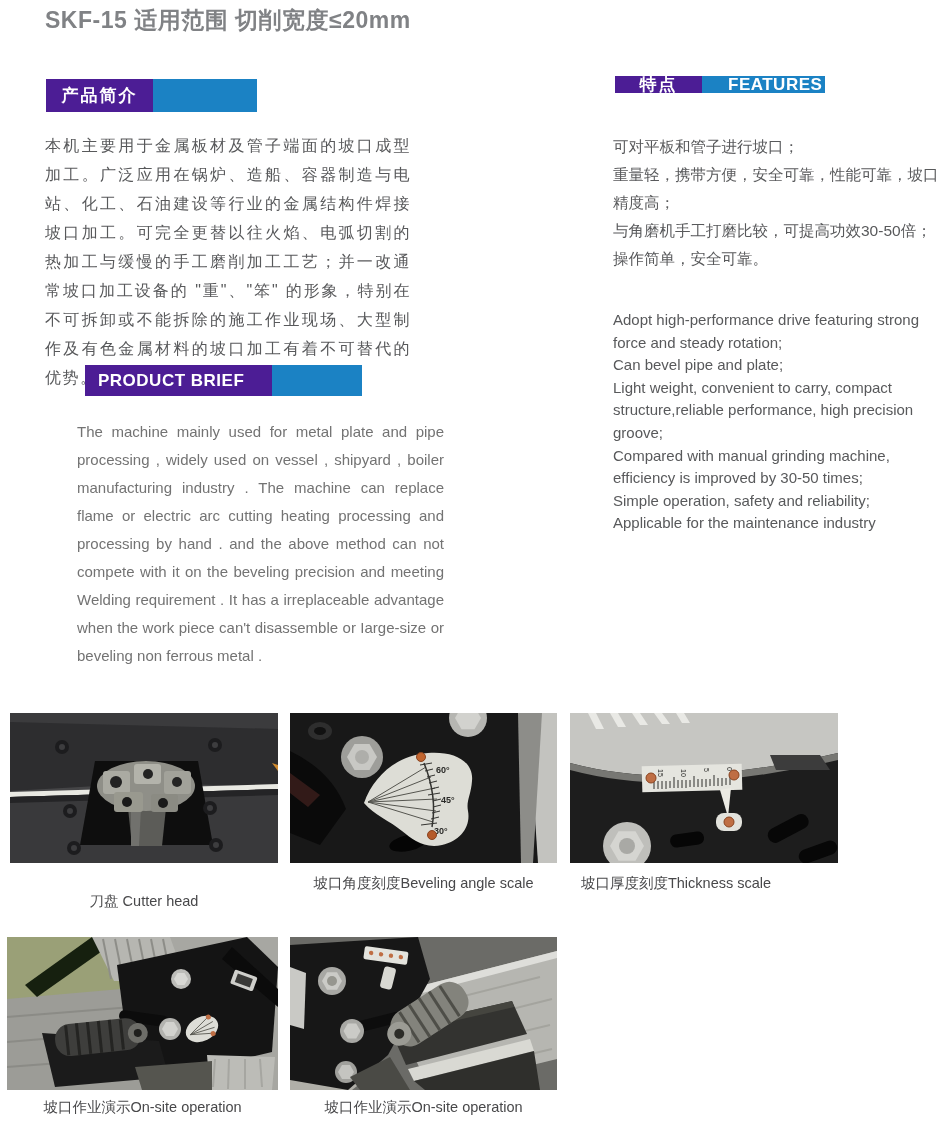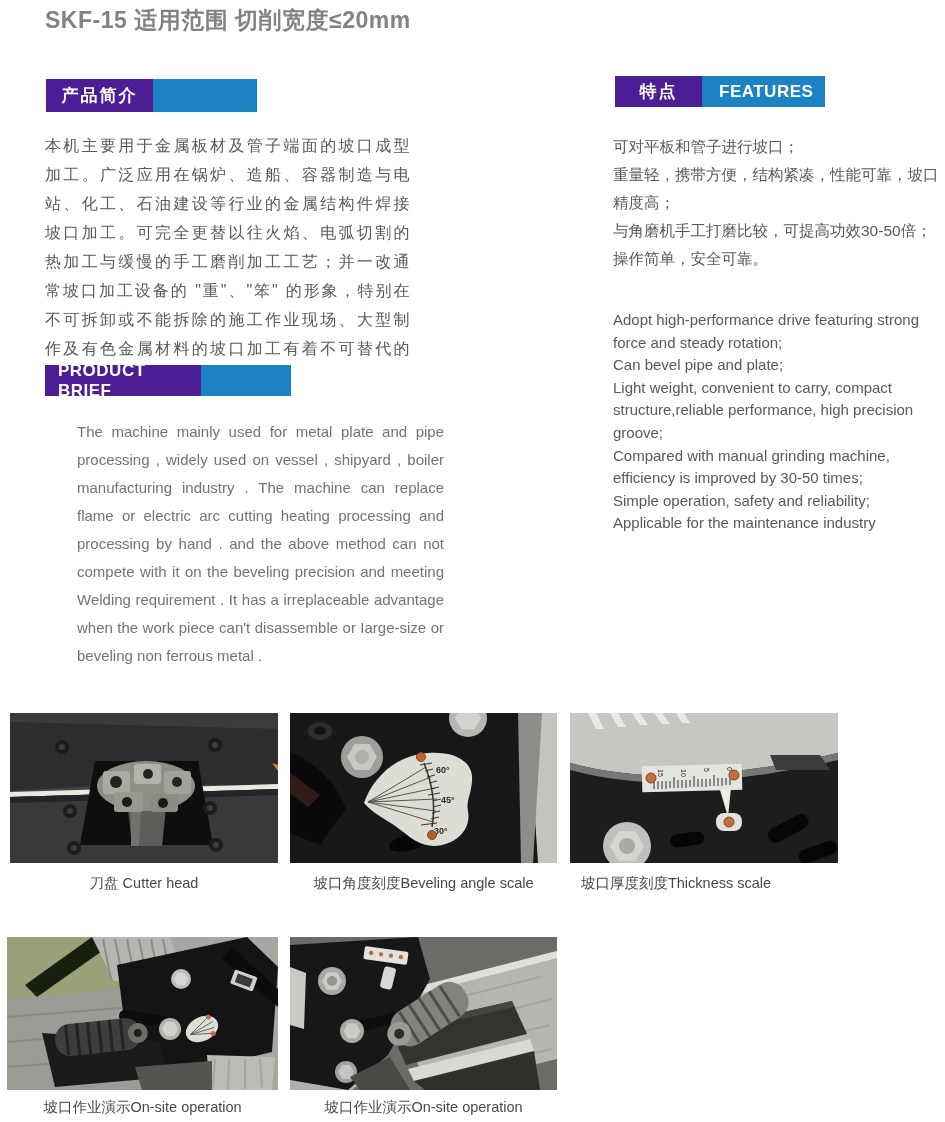--- a/index.html
+++ b/index.html
@@ -33,34 +33,34 @@
   <div class="page-title">SKF-15 适用范围 切削宽度≤20mm</div>
 
   <div class="hbar" style="left:46px;top:79px;height:33px;">
     <div class="blk center" style="width:107px;letter-spacing:2px;">产品简介</div>
     <div class="blu" style="width:104px;"></div>
   </div>
 
   <div class="cn-par">本机主要用于金属板材及管子端面的坡口成型加工。广泛应用在锅炉、造船、容器制造与电站、化工、石油建设等行业的金属结构件焊接坡口加工。可完全更替以往火焰、电弧切割的热加工与缓慢的手工磨削加工工艺；并一改通常坡口加工设备的 "重"、"笨" 的形象，特别在不可拆卸或不能拆除的施工作业现场、大型制作及有色金属材料的坡口加工有着不可替代的优势。</div>
 
   <div class="hbar" style="left:45px;top:365px;height:31px;">
-    <div class="blk" style="width:156px;padding-left:13px;box-sizing:border-box;letter-spacing:0.5px;">PRODUCT BRIEF</div>
+    <div class="blk" style="width:187px;padding-left:13px;box-sizing:border-box;letter-spacing:0.5px;margin-left:40px;">PRODUCT BRIEF</div>
     <div class="blu" style="width:90px;"></div>
   </div>
 
   <div class="en-par">The machine mainly used for metal plate and pipe processing , widely used on vessel , shipyard , boiler manufacturing industry . The machine can replace flame or electric arc cutting heating processing and processing by hand . and the above method can not compete with it on the beveling precision and meeting Welding requirement . It has a irreplaceable advantage when the work piece can't disassemble or Iarge-size or beveling non ferrous metal .</div>
 
-  <div class="hbar" style="left:615px;top:76px;height:31px;">
+  <div class="hbar" style="left:615px;top:76px;height:17px;">
     <div class="blk center" style="width:87px;letter-spacing:2px;">特点</div>
-    <div class="blu" style="width:123px;padding-left:17px;box-sizing:border-box;letter-spacing:0.5px;">FEATURES</div>
+    <div class="blu" style="width:123px;padding-left:26px;box-sizing:border-box;letter-spacing:0.5px;">FEATURES</div>
   </div>
 
   <div class="feat-cn">
     <div>可对平板和管子进行坡口；</div>
-    <div>重量轻，携带方便，结构紧凑，性能可靠，坡口精度高；</div>
+    <div>重量轻，携带方便，安全可靠，性能可靠，坡口精度高；</div>
     <div>与角磨机手工打磨比较，可提高功效30-50倍；</div>
     <div>操作简单，安全可靠。</div>
   </div>
 
   <div class="feat-en">
     <div>Adopt high-performance drive featuring strong force and steady rotation;</div>
     <div>Can bevel pipe and plate;</div>
     <div>Light weight, convenient to carry, compact structure,reliable performance, high precision groove;</div>
     <div>Compared with manual grinding machine, efficiency is improved by 30-50 times;</div>
     <div>Simple operation, safety and reliability;</div>
@@ -203,21 +203,21 @@
       <circle cx="159" cy="109" r="5" fill="#bf6e44" stroke="#8a4420" stroke-width="1"></circle>
       <rect x="100" y="120" width="34" height="13" rx="6" fill="#060606" transform="rotate(-8 117 126)"></rect>
       <rect x="196" y="108" width="44" height="15" rx="7" fill="#070707" transform="rotate(-28 218 115)"></rect>
       <rect x="228" y="132" width="40" height="14" rx="7" fill="#070707" transform="rotate(-20 248 139)"></rect>
       <circle cx="57" cy="133" r="24" fill="#bfbfbb"></circle>
       <polygon points="74,133 65.5,147.7 48.5,147.7 40,133 48.5,118.3 65.5,118.3" fill="#d5d5d1"></polygon>
       <circle cx="57" cy="133" r="8" fill="#a9a9a5"></circle>
     </svg>
   </div>
 
-  <div class="caption" style="left:10px;top:874px;width:268px;">刀盘 Cutter head</div>
+  <div class="caption" style="left:10px;top:892px;width:268px;">刀盘 Cutter head</div>
   <div class="caption" style="left:290px;top:874px;width:267px;">坡口角度刻度Beveling angle scale</div>
   <div class="caption" style="left:542px;top:874px;width:268px;">坡口厚度刻度Thickness scale</div>
 
   <div class="photo" style="left:7px;top:937px;width:271px;height:153px;">
     <svg width="271" height="153" viewBox="0 0 271 153">
       <rect width="271" height="153" fill="#9aa077"></rect>
       <path d="M150,0 H271 V153 H120 Z" fill="#a7a7a2"></path>
       <path d="M0,62 L160,48 L170,153 H0 Z" fill="#9c9c97"></path>
       <g stroke="#8b8b86" stroke-width="2">
           <line x1="0" y1="80" x2="150" y2="68"></line>

